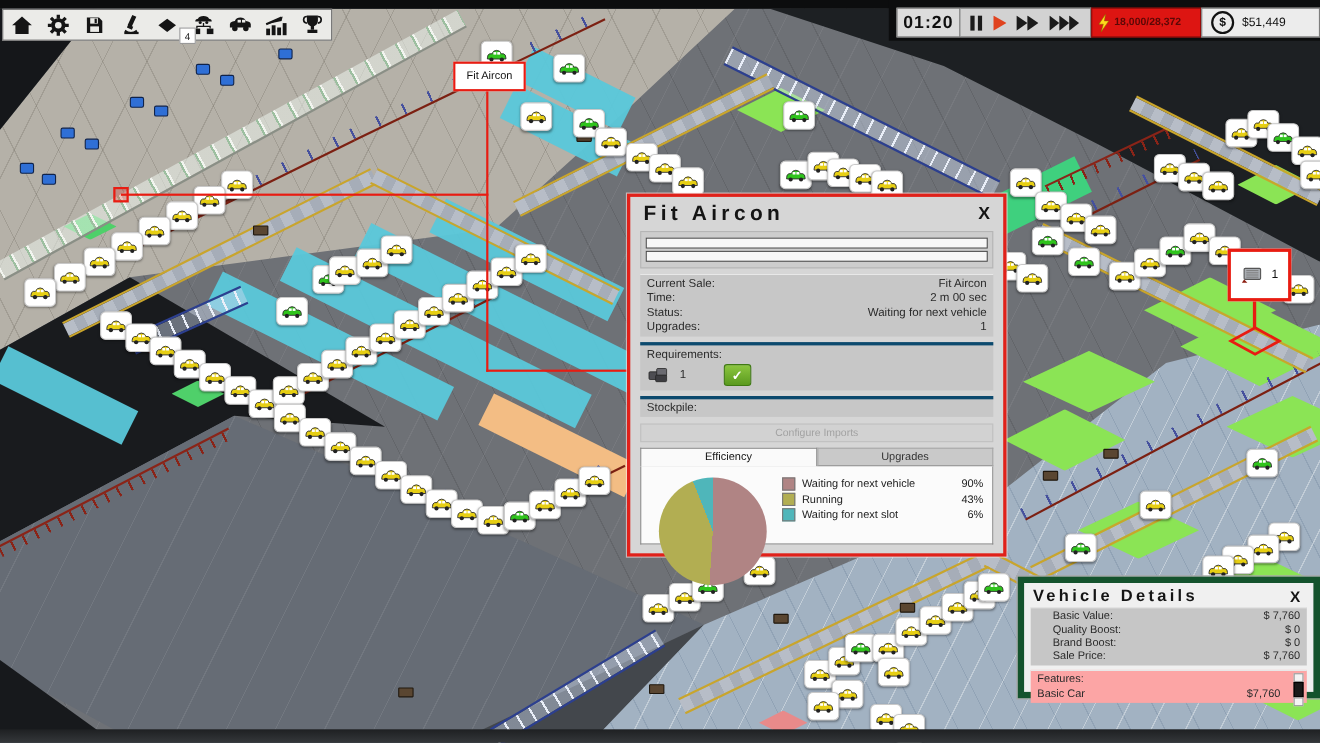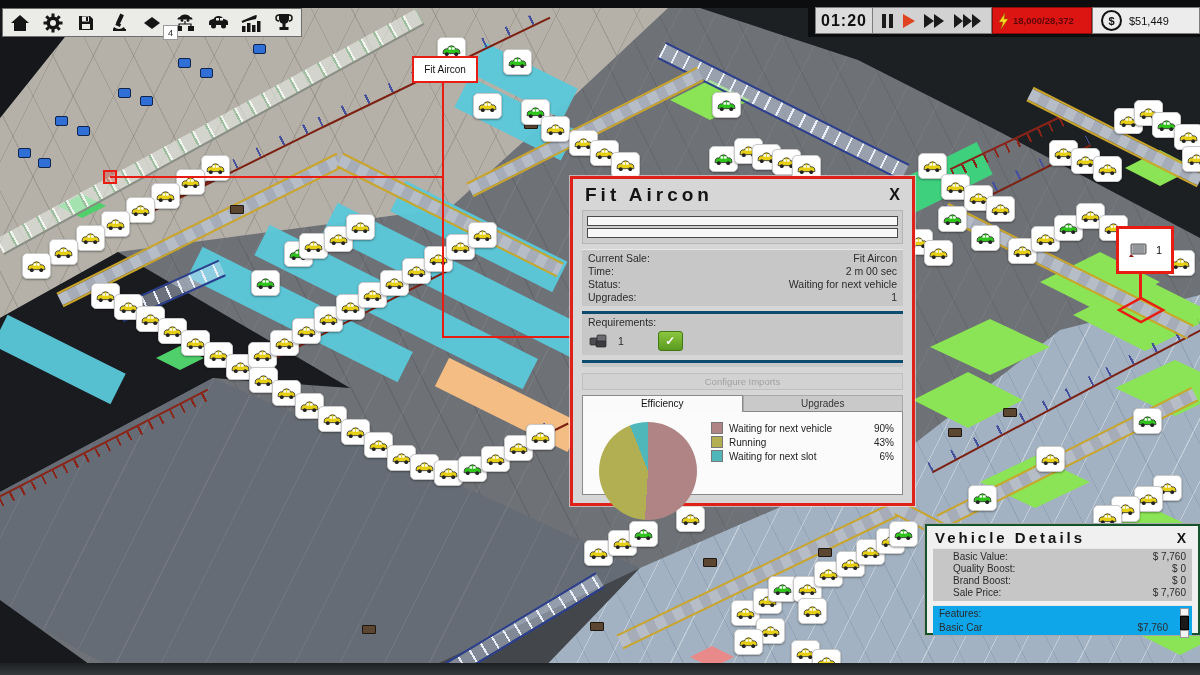--- a/index.html
+++ b/index.html
@@ -102,26 +102,26 @@
   .tab.idle{background:#c9c9c9;border:1px solid #a8a8a8;border-bottom:1px solid #8a8a8a;color:#333;}
   .dlg-content{flex:1;margin:0 9px 8px;background:#fbfbfb;border:1px solid #8a8a8a;border-top:none;position:relative;}
   .pie{position:absolute;left:16px;top:10px;width:98px;height:98px;border-radius:50%;}
   .legend{position:absolute;left:128px;top:10px;right:8px;}
   .leg-row{display:flex;align-items:center;gap:6px;font-size:10px;color:#222;margin-bottom:2px;}
   .leg-sw{width:10px;height:10px;border:1px solid #777;flex:0 0 auto;}
   .leg-lab{flex:1;}
   .leg-val{width:34px;text-align:right;}
   
   .vd{position:absolute;left:925px;top:524px;width:275px;height:111px;background:#f0f0f0;
-      border:2px solid #14532d;outline:1px solid #a8a8a8;box-sizing:border-box;z-index:30;}
+      border:6px solid #14532d;outline:1px solid #a8a8a8;box-sizing:border-box;z-index:30;}
   .vd-head{display:flex;align-items:center;justify-content:space-between;padding:3px 12px 1px 8px;}
   .vd-title{font-weight:bold;font-size:15px;letter-spacing:3px;color:#141414;}
   .vd-rows{margin:1px 6px 0;background:#c6c6c6;border-top:1px solid #e8e8e8;padding:2px 6px;}
   .vd-row{display:flex;justify-content:space-between;font-size:10px;color:#2b2b2b;line-height:12px;padding-left:14px;}
-  .vd-feat{margin:4px 6px 0;background:#0ea5e9;border-top:1px solid #e8e8e8;padding:2px 6px;
+  .vd-feat{margin:4px 6px 0;background:#fca5a5;border-top:1px solid #e8e8e8;padding:2px 6px;
            font-size:10px;color:#2b2b2b;position:relative;}
   .feat-row{display:flex;justify-content:space-between;margin-top:3px;padding-right:18px;}
   .vscroll{position:absolute;right:3px;top:2px;width:9px;height:30px;display:flex;flex-direction:column;}
   .vs-btn{height:8px;background:#f4f4f4;border:1px solid #999;box-sizing:border-box;}
   .vs-thumb{flex:1;background:#1a1a1a;border:1px solid #000;}
 </style>
 </head>
 <body>
 
 <div class="stage">
@@ -1356,20 +1356,21 @@
               <rect x="2" y="5" width="9" height="7" rx="1"></rect>
               <rect x="9" y="2" width="9" height="7" rx="1" fill="#6a6a70"></rect>
               <rect x="8" y="8" width="10" height="6" rx="1" fill="#3c3c40"></rect>
             </g>
           </svg>
         <span>1</span>
         <span class="chk">✓</span>
       </div>
     </div>
     <div class="panel">
+      <div>Stockpile:</div>
     </div>
     <div class="cfg">Configure Imports</div>
     <div class="tabs">
       <div class="tab active">Efficiency</div>
       <div class="tab idle">Upgrades</div>
     </div>
     <div class="dlg-content">
       <div class="pie" id="pie" style="background: conic-gradient(rgb(176, 132, 132) 0deg, rgb(176, 132, 132) 183.6deg, rgb(178, 174, 82) 183.6deg, rgb(178, 174, 82) 338.4deg, rgb(79, 182, 186) 338.4deg, rgb(79, 182, 186) 360deg);"></div>
       <div class="legend" id="legend">
           <div class="leg-row">

